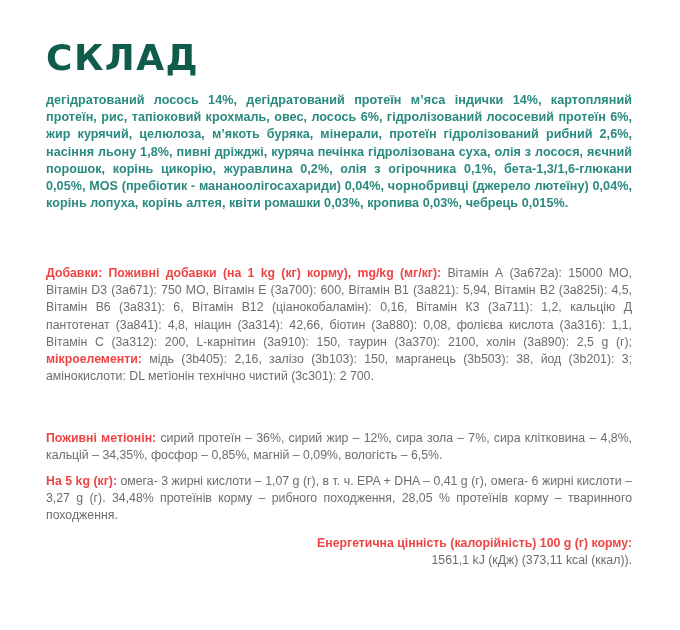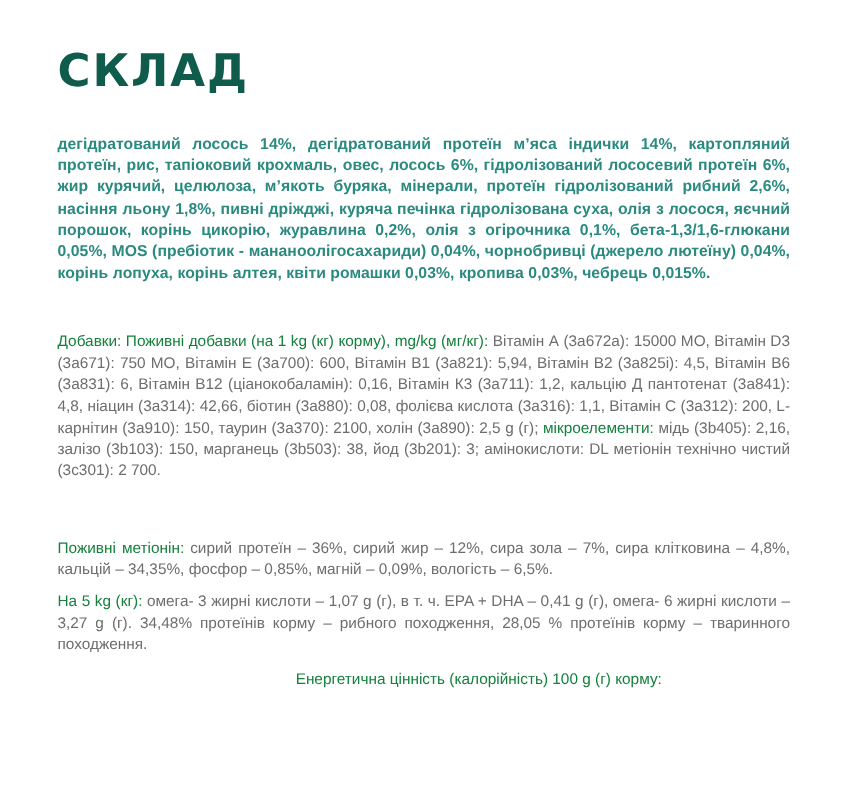--- a/index.html
+++ b/index.html
@@ -27,21 +27,21 @@
       font-family: "DejaVu Sans", sans-serif;
       font-weight: bold;
       font-size: 36px;
       letter-spacing: 1.5px;
       color: #0f5c4d;
       line-height: 44px;
       text-align: center;
     }
     .composition {
       position: absolute;
-      top: 107px;
+      top: 92px;
       left: 0;
       width: 586px;
       margin: 0;
       font-family: "Liberation Sans", sans-serif;
       font-size: 12.6px;
       line-height: 17.2px;
       color: #2a8a80;
       text-align: justify;
       font-weight: bold;
       letter-spacing: 0.05px;
@@ -51,36 +51,36 @@
       left: 0;
       width: 586px;
       margin: 0;
       font-family: "Liberation Sans", sans-serif;
       font-size: 12.3px;
       line-height: 17.2px;
       color: #6d6d6d;
       text-align: justify;
     }
     .block .lbl {
-      font-weight: normal;
-      color: #15803d;
+      font-weight: bold;
+      color: #ef4444;
     }
     .additives { top: 265px; }
     .nutrients { top: 430px; }
     .per-kg { top: 473px; }
-    .energy { top: 535px; text-align: center; margin-left: 44px; }
+    .energy { top: 535px; text-align: right; }
   </style>
 </head>
 <body>
 
 <div class="content">
   <h1 class="title">СКЛАД</h1>
 
   <p class="composition">дегідратований лосось 14%, дегідратований протеїн м’яса індички 14%, картопляний протеїн, рис, тапіоковий крохмаль, овес, лосось 6%, гідролізований лососевий протеїн 6%, жир курячий, целюлоза, м’якоть буряка, мінерали, протеїн гідролізований рибний 2,6%, насіння льону 1,8%, пивні дріжджі, куряча печінка гідролізована суха, олія з лосося, яєчний порошок, корінь цикорію, журавлина 0,2%, олія з огірочника 0,1%, бета-1,3/1,6-глюкани 0,05%, MOS (пребіотик - мананоолігосахариди) 0,04%, чорнобривці (джерело лютеїну) 0,04%, корінь лопуха, корінь алтея, квіти ромашки 0,03%, кропива 0,03%, чебрець 0,015%.</p>
 
   <p class="block additives"><span class="lbl">Добавки: Поживні добавки (на 1 kg (кг) корму), mg/kg (мг/кг):</span><span> Вітамін А (3а672а): 15000 МО, Вітамін D3 (3а671): 750 МО, Вітамін Е (3а700): 600, Вітамін В1 (3а821): 5,94, Вітамін В2 (3а825і): 4,5, Вітамін В6 (3а831): 6, Вітамін В12 (ціанокобаламін): 0,16, Вітамін К3 (3а711): 1,2, кальцію Д пантотенат (3а841): 4,8, ніацин (3а314): 42,66, біотин (3а880): 0,08, фолієва кислота (3а316): 1,1, Вітамін С (3а312): 200, L-карнітин (3а910): 150, таурин (3а370): 2100, холін (3а890): 2,5 g (г); </span><span class="lbl">мікроелементи:</span><span> мідь (3b405): 2,16, залізо (3b103): 150, марганець (3b503): 38, йод (3b201): 3; амінокислоти: DL метіонін технічно чистий (3c301): 2 700.</span></p>
 
   <p class="block nutrients"><span class="lbl">Поживні метіонін:</span><span> сирий протеїн – 36%, сирий жир – 12%, сира зола – 7%, сира клітковина – 4,8%, кальцій – 34,35%, фосфор – 0,85%, магній – 0,09%, вологість – 6,5%.</span></p>
 
   <p class="block per-kg"><span class="lbl">На 5 kg (кг):</span><span> омега- 3 жирні кислоти – 1,07 g (г), в т. ч. EPA + DHA – 0,41 g (г), омега- 6 жирні кислоти – 3,27 g (г). 34,48% протеїнів корму – рибного походження, 28,05 % протеїнів корму – тваринного походження.</span></p>
 
-  <p class="block energy"><span class="lbl">Енергетична цінність (калорійність) 100 g (г) корму:</span><br></p>
+  <p class="block energy"><span class="lbl">Енергетична цінність (калорійність) 100 g (г) корму:</span><br><span>1561,1 kJ (кДж) (373,11 kcal (ккал)).</span></p>
 </div>
 
 </body></html>

